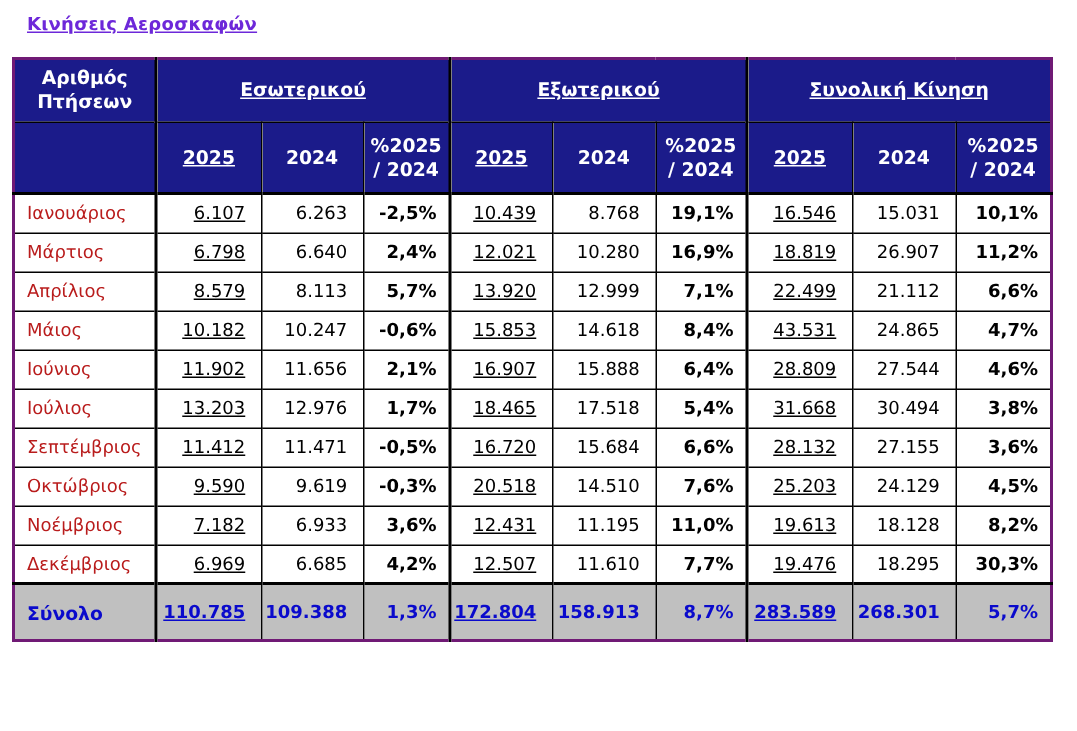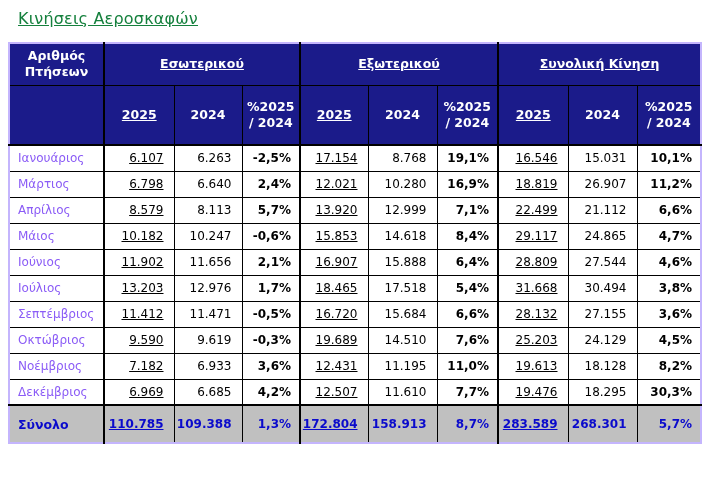--- a/index.html
+++ b/index.html
@@ -6,57 +6,57 @@
   body {
     width:718px; height:487px;
     background:#ffffff;
     font-family:"DejaVu Sans","Liberation Sans",sans-serif;
     color:#1a1a1a;
     overflow:hidden;
   }
   .title {
     display:inline-block;
     margin:9px 0 0 18px;
-    font-size:16px;
-    font-weight:normal;
-    color:#15803d;
+    font-size:12px;
+    font-weight:bold;
+    color:#6d28d9;
     text-decoration:underline;
     letter-spacing:0.2px;
   }
   table {
     border-collapse:collapse;
     table-layout:fixed;
     margin:14px 0 0 8px;
-    border:2px solid #c4b5fd;
+    border:2px solid #701a75;
   }
   th, td {
     border:1px solid #000;
     padding:0;
     overflow:hidden;
     vertical-align:middle;
   }
   thead th {
     background:#1b1b8a;
     color:#ffffff;
     font-weight:bold;
     font-size:12.5px;
     text-align:center;
     line-height:1.3;
   }
   tr.group-row { height:42px; }
-  tr.years-row { height:60px; }
+  tr.years-row { height:48px; }
   tr.years-row th { border-bottom:2px solid #000; }
   .pct-h { white-space:pre-line;margin-left:28px; }
   .gsep { border-left:2px solid #000;text-decoration:underline; }
   tbody tr { height:26px; background:#ffffff; }
   td.month {
     text-align:left;
     padding-left:8px;
     font-size:12px;
-    color:#8b5cf6;
+    color:#b91c1c;
   }
   td.num {
     text-align:right;
     padding-right:10px;
     font-size:12px;
     color:#000;
   }
   td.pct {
     font-weight:bold;
     padding-right:8px;
@@ -113,21 +113,21 @@
       <th class="pct-h">%2025
 / 2024</th>
     </tr>
   </thead>
   <tbody>
       <tr>
         <td class="month">Ιανουάριος</td>
         <td class="num gsep">6.107</td>
         <td class="num">6.263</td>
         <td class="num pct">-2,5%</td>
-        <td class="num gsep">17.154</td>
+        <td class="num gsep">10.439</td>
         <td class="num">8.768</td>
         <td class="num pct">19,1%</td>
         <td class="num gsep">16.546</td>
         <td class="num">15.031</td>
         <td class="num pct">10,1%</td>
       </tr>
       <tr>
         <td class="month">Μάρτιος</td>
         <td class="num gsep">6.798</td>
         <td class="num">6.640</td>
@@ -152,21 +152,21 @@
         <td class="num pct">6,6%</td>
       </tr>
       <tr>
         <td class="month">Μάιος</td>
         <td class="num gsep">10.182</td>
         <td class="num">10.247</td>
         <td class="num pct">-0,6%</td>
         <td class="num gsep">15.853</td>
         <td class="num">14.618</td>
         <td class="num pct">8,4%</td>
-        <td class="num gsep">29.117</td>
+        <td class="num gsep">43.531</td>
         <td class="num">24.865</td>
         <td class="num pct">4,7%</td>
       </tr>
       <tr>
         <td class="month">Ιούνιος</td>
         <td class="num gsep">11.902</td>
         <td class="num">11.656</td>
         <td class="num pct">2,1%</td>
         <td class="num gsep">16.907</td>
         <td class="num">15.888</td>
@@ -197,21 +197,21 @@
         <td class="num pct">6,6%</td>
         <td class="num gsep">28.132</td>
         <td class="num">27.155</td>
         <td class="num pct">3,6%</td>
       </tr>
       <tr>
         <td class="month">Οκτώβριος</td>
         <td class="num gsep">9.590</td>
         <td class="num">9.619</td>
         <td class="num pct">-0,3%</td>
-        <td class="num gsep">19.689</td>
+        <td class="num gsep">20.518</td>
         <td class="num">14.510</td>
         <td class="num pct">7,6%</td>
         <td class="num gsep">25.203</td>
         <td class="num">24.129</td>
         <td class="num pct">4,5%</td>
       </tr>
       <tr>
         <td class="month">Νοέμβριος</td>
         <td class="num gsep">7.182</td>
         <td class="num">6.933</td>

